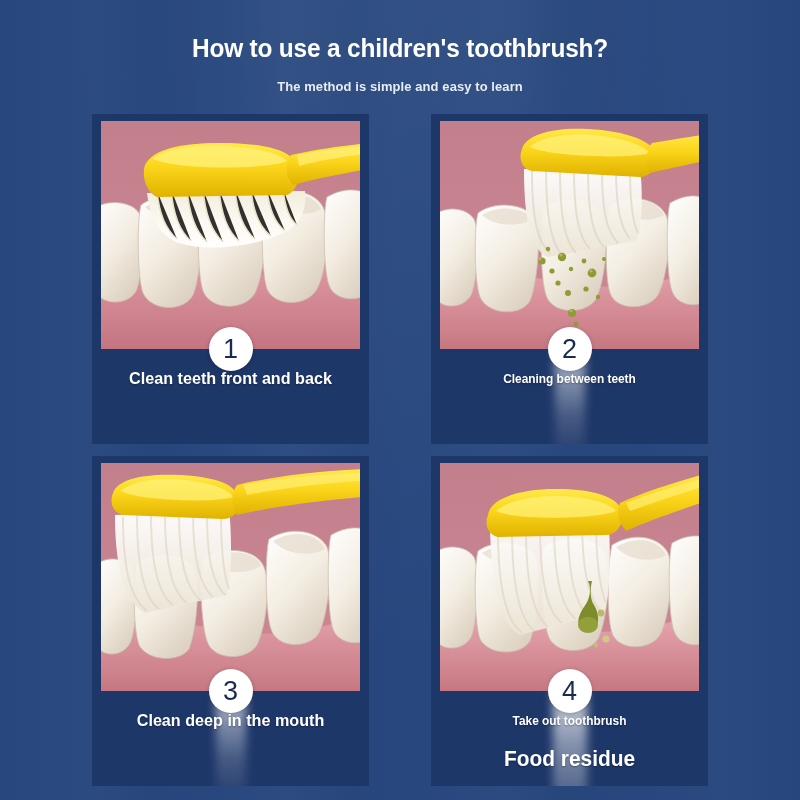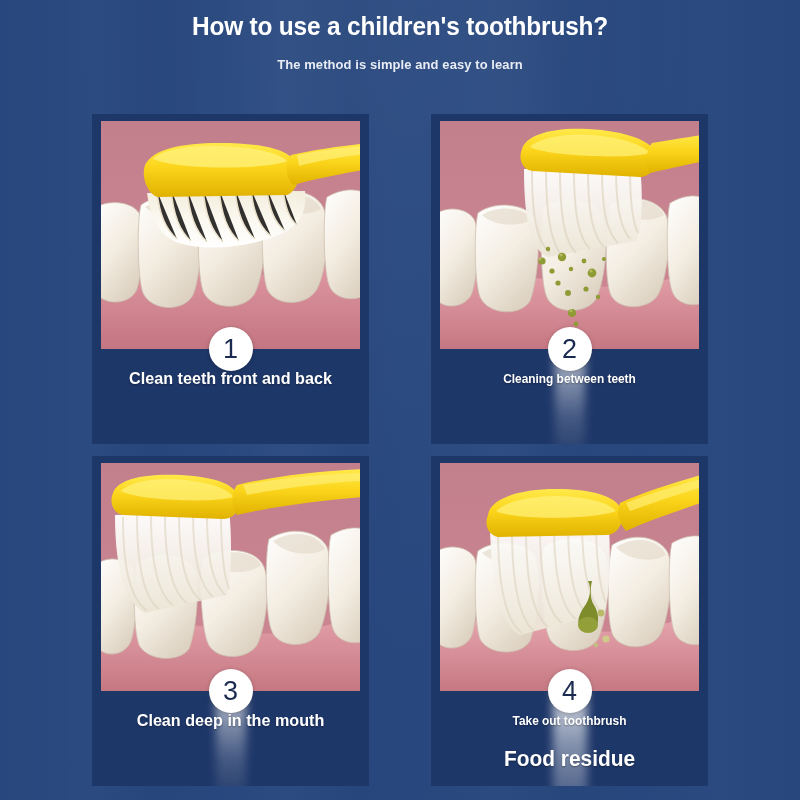--- a/index.html
+++ b/index.html
@@ -47,21 +47,21 @@
     width: 800px;
     height: 800px;
     z-index: 1;
   }
 
   
   #header {
     position: absolute;
     top: 0; left: 0; right: 0;
     text-align: center;
-    padding-top: 12px;
+    padding-top: 34px;
   }
 
   #main-title {
     font-size: 26px;
     font-weight: bold;
     color: #ffffff;
     letter-spacing: -0.2px;
     line-height: 1.1;
     transform: scaleX(0.94);
   }

